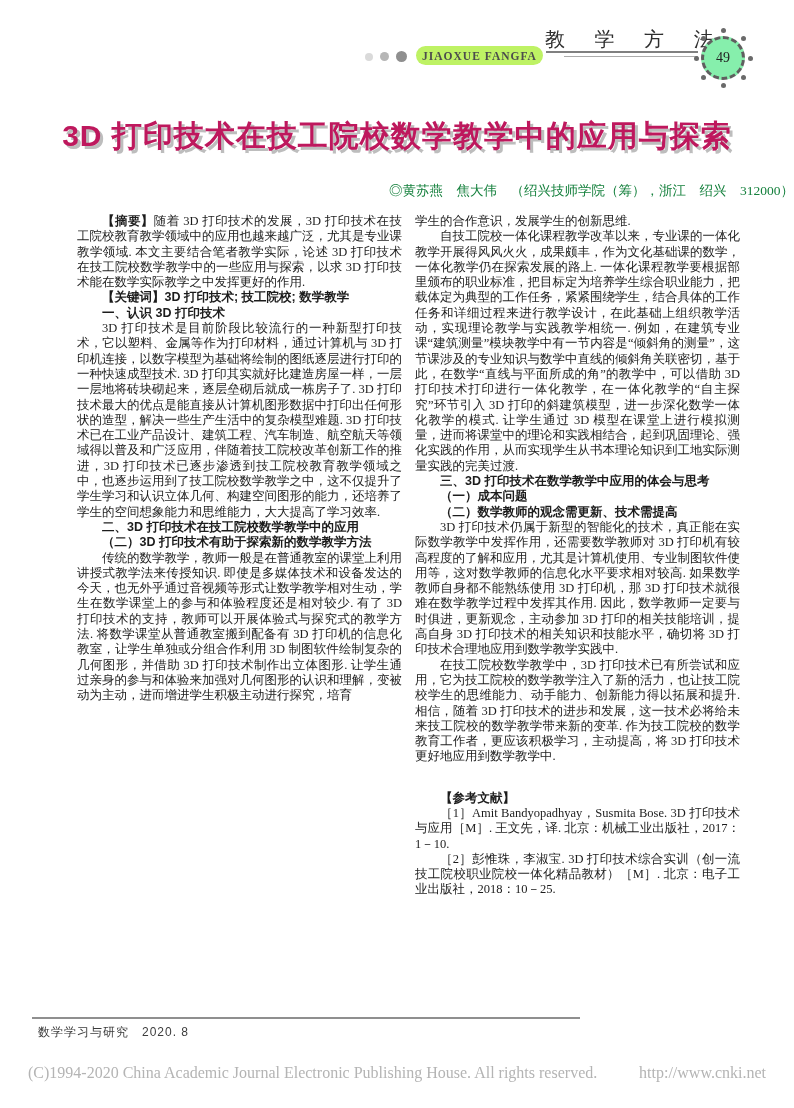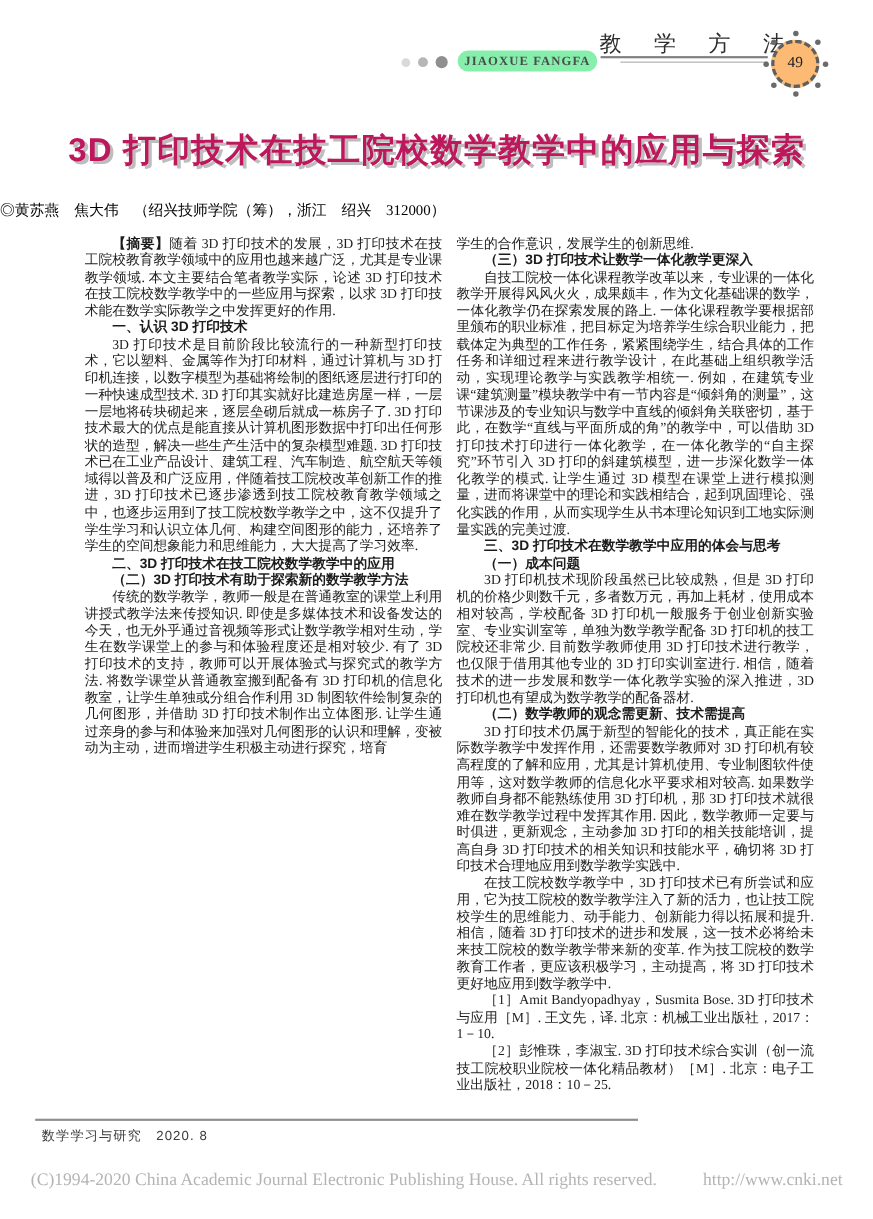--- a/index.html
+++ b/index.html
@@ -16,39 +16,39 @@
 
   
   .hdr-dots { position:absolute; top:51px; left:365px; display:flex; align-items:center; gap:7px; }
   .hdr-dots .d { border-radius:50%; }
   .hdr-dots .d1 { width:8px;  height:8px;  background:#dadada; }
   .hdr-dots .d2 { width:9px;  height:9px;  background:#b6b6b6; }
   .hdr-dots .d3 { width:11px; height:11px; background:#8f8f8f; }
 
   .hdr-pill {
     position:absolute; top:46px; left:416px; width:127px; height:19px;
-    background:#86efac; border-radius:10px;
+    background:#bef264; border-radius:10px;
     display:flex; align-items:center; justify-content:center;
     font-family:"Liberation Serif", serif; font-weight:bold;
     font-size:11.5px; letter-spacing:1px; color:#4c4c4c;
   }
   .hdr-line-a { position:absolute; top:51px; left:546px; width:152px; height:2px; background:#808080; }
   .hdr-line-b { position:absolute; top:56px; left:564px; width:134px; height:1px; background:#ababab; }
 
   .hdr-category {
     position:absolute; top:26px; left:545px; width:140px;
     font-family:"Liberation Sans", sans-serif;
     font-size:20px; letter-spacing:12px; color:#2e2e2e; white-space:nowrap;
   }
 
   .badge-wrap { position:absolute; top:28px; left:693px; width:60px; height:60px; }
   .badge-ring {
     position:absolute; top:8px; left:8px; width:44px; height:44px;
     border:3px dashed #5f5f5f; border-radius:50%;
-    background:#fdba74;
+    background:#86efac;
     display:flex; align-items:center; justify-content:center;
     font-family:"Liberation Serif", serif; font-size:14px; color:#222;
   }
   .badge-wrap .bd { position:absolute; width:5px; height:5px; border-radius:50%; background:#6a6a6a; }
   .bd1 { top:0;    left:28px; }
   .bd2 { top:8px;  left:48px; }
   .bd3 { top:28px; left:55px; }
   .bd4 { top:47px; left:48px; }
   .bd5 { top:55px; left:28px; }
   .bd6 { top:47px; left:8px;  }
@@ -59,21 +59,21 @@
   .title {
     position:absolute; top:116px; left:0; width:100%;
     text-align:center;
     font-family:"Liberation Sans", sans-serif;
     font-weight:bold; font-size:30px; letter-spacing:1px;
     color:#be185d;
     text-shadow:3px 3px 0 #bdbdbd;
   }
   .authors {
     position:absolute; top:182px; left:0; width:100%;
-    text-align:left; font-size:13.5px; color:#000000;
+    text-align:right; font-size:13.5px; color:#15803d;
   }
 
   
   .columns {
     position:absolute; top:214px; left:77px; width:663px;
     display:flex; gap:13px;
   }
   .col { width:325px; font-size:12.5px; line-height:15.3px; text-align:justify; color:#1c1c1c; }
   .col p { margin:0; text-indent:2em; }
   .col p.noindent { text-indent:0; }
@@ -122,36 +122,36 @@
     <span class="bd bd8"></span>
     <div class="badge-ring">49</div>
   </div>
 
   <div class="title">3D 打印技术在技工院校数学教学中的应用与探索</div>
   <div class="authors">◎黄苏燕　焦大伟　（绍兴技师学院（筹），浙江　绍兴　312000）</div>
 
   <div class="columns">
     <div class="col">
       <p><span class="bold-h">【摘要】</span><span>随着 3D 打印技术的发展，3D 打印技术在技工院校教育教学领域中的应用也越来越广泛，尤其是专业课教学领域. 本文主要结合笔者教学实际，论述 3D 打印技术在技工院校数学教学中的一些应用与探索，以求 3D 打印技术能在数学实际教学之中发挥更好的作用.</span></p>
+      <p class="bold-h"><span>【关键词】</span><span>3D 打印技术; 技工院校; 数学教学</span></p>
       <p class="h">一、认识 3D 打印技术</p>
       <p>3D 打印技术是目前阶段比较流行的一种新型打印技术，它以塑料、金属等作为打印材料，通过计算机与 3D 打印机连接，以数字模型为基础将绘制的图纸逐层进行打印的一种快速成型技术. 3D 打印其实就好比建造房屋一样，一层一层地将砖块砌起来，逐层垒砌后就成一栋房子了. 3D 打印技术最大的优点是能直接从计算机图形数据中打印出任何形状的造型，解决一些生产生活中的复杂模型难题. 3D 打印技术已在工业产品设计、建筑工程、汽车制造、航空航天等领域得以普及和广泛应用，伴随着技工院校改革创新工作的推进，3D 打印技术已逐步渗透到技工院校教育教学领域之中，也逐步运用到了技工院校数学教学之中，这不仅提升了学生学习和认识立体几何、构建空间图形的能力，还培养了学生的空间想象能力和思维能力，大大提高了学习效率.</p>
       <p class="h">二、3D 打印技术在技工院校数学教学中的应用</p>
       <p class="h">（二）3D 打印技术有助于探索新的数学教学方法</p>
       <p>传统的数学教学，教师一般是在普通教室的课堂上利用讲授式教学法来传授知识. 即使是多媒体技术和设备发达的今天，也无外乎通过音视频等形式让数学教学相对生动，学生在数学课堂上的参与和体验程度还是相对较少. 有了 3D 打印技术的支持，教师可以开展体验式与探究式的教学方法. 将数学课堂从普通教室搬到配备有 3D 打印机的信息化教室，让学生单独或分组合作利用 3D 制图软件绘制复杂的几何图形，并借助 3D 打印技术制作出立体图形. 让学生通过亲身的参与和体验来加强对几何图形的认识和理解，变被动为主动，进而增进学生积极主动进行探究，培育</p>
     </div>
     <div class="col">
       <p class="noindent">学生的合作意识，发展学生的创新思维.</p>
-      <p class="h">（三）3D 打印技术让数学一体化教学更深入</p>
       <p>自技工院校一体化课程教学改革以来，专业课的一体化教学开展得风风火火，成果颇丰，作为文化基础课的数学，一体化教学仍在探索发展的路上. 一体化课程教学要根据部里颁布的职业标准，把目标定为培养学生综合职业能力，把载体定为典型的工作任务，紧紧围绕学生，结合具体的工作任务和详细过程来进行教学设计，在此基础上组织教学活动，实现理论教学与实践教学相统一. 例如，在建筑专业课“建筑测量”模块教学中有一节内容是“倾斜角的测量”，这节课涉及的专业知识与数学中直线的倾斜角关联密切，基于此，在数学“直线与平面所成的角”的教学中，可以借助 3D 打印技术打印进行一体化教学，在一体化教学的“自主探究”环节引入 3D 打印的斜建筑模型，进一步深化数学一体化教学的模式. 让学生通过 3D 模型在课堂上进行模拟测量，进而将课堂中的理论和实践相结合，起到巩固理论、强化实践的作用，从而实现学生从书本理论知识到工地实际测量实践的完美过渡.</p>
       <p class="h">三、3D 打印技术在数学教学中应用的体会与思考</p>
       <p class="h">（一）成本问题</p>
-      <p>3D 打印机技术现阶段虽然已比较成熟，但是 3D 打印机的价格少则数千元，多者数万元，再加上耗材，使用成本相对较高，学校配备 3D 打印机一般服务于创业创新实验室、专业实训室等，单独为数学教学配备 3D 打印机的技工院校还非常少. 目前数学教师使用 3D 打印技术进行教学，也仅限于借用其他专业的 3D 打印实训室进行. 相信，随着技术的进一步发展和数学一体化教学实验的深入推进，3D 打印机也有望成为数学教学的配备器材.</p>
       <p class="h">（二）数学教师的观念需更新、技术需提高</p>
       <p>3D 打印技术仍属于新型的智能化的技术，真正能在实际数学教学中发挥作用，还需要数学教师对 3D 打印机有较高程度的了解和应用，尤其是计算机使用、专业制图软件使用等，这对数学教师的信息化水平要求相对较高. 如果数学教师自身都不能熟练使用 3D 打印机，那 3D 打印技术就很难在数学教学过程中发挥其作用. 因此，数学教师一定要与时俱进，更新观念，主动参加 3D 打印的相关技能培训，提高自身 3D 打印技术的相关知识和技能水平，确切将 3D 打印技术合理地应用到数学教学实践中.</p>
       <p>在技工院校数学教学中，3D 打印技术已有所尝试和应用，它为技工院校的数学教学注入了新的活力，也让技工院校学生的思维能力、动手能力、创新能力得以拓展和提升. 相信，随着 3D 打印技术的进步和发展，这一技术必将给未来技工院校的数学教学带来新的变革. 作为技工院校的数学教育工作者，更应该积极学习，主动提高，将 3D 打印技术更好地应用到数学教学中.</p>
+      <p class="h refs-title">【参考文献】</p>
       <p>［1］Amit Bandyopadhyay，Susmita Bose. 3D 打印技术与应用［M］. 王文先，译. 北京：机械工业出版社，2017：1－10.</p>
       <p>［2］彭惟珠，李淑宝. 3D 打印技术综合实训（创一流技工院校职业院校一体化精品教材）［M］. 北京：电子工业出版社，2018：10－25.</p>
     </div>
   </div>
 
   <div class="footer-rule"></div>
   <div class="footer-journal">数学学习与研究　2020. 8</div>
   <div class="copyright-row">
     <span>(C)1994-2020 China Academic Journal Electronic Publishing House. All rights reserved.</span>
     <span>http://www.cnki.net</span>

